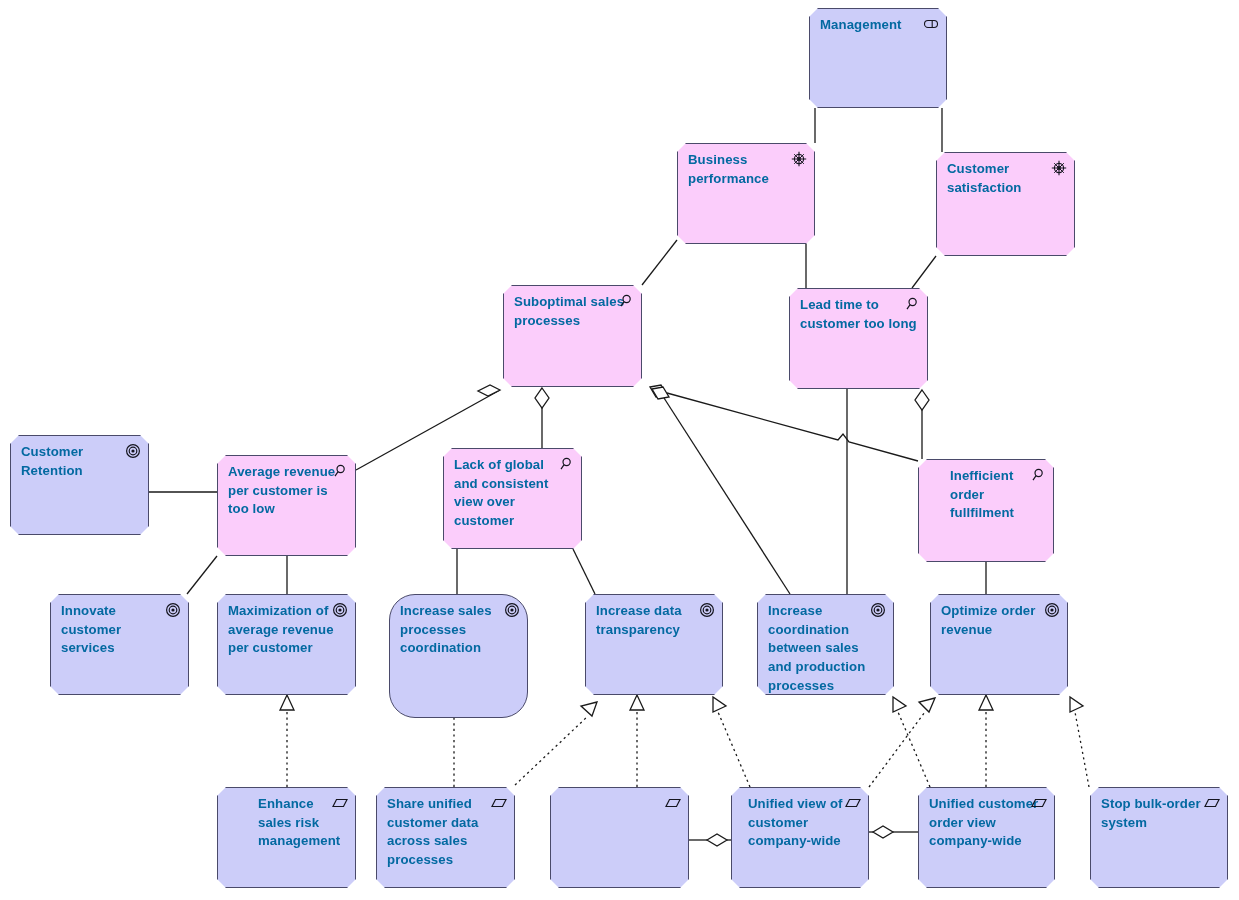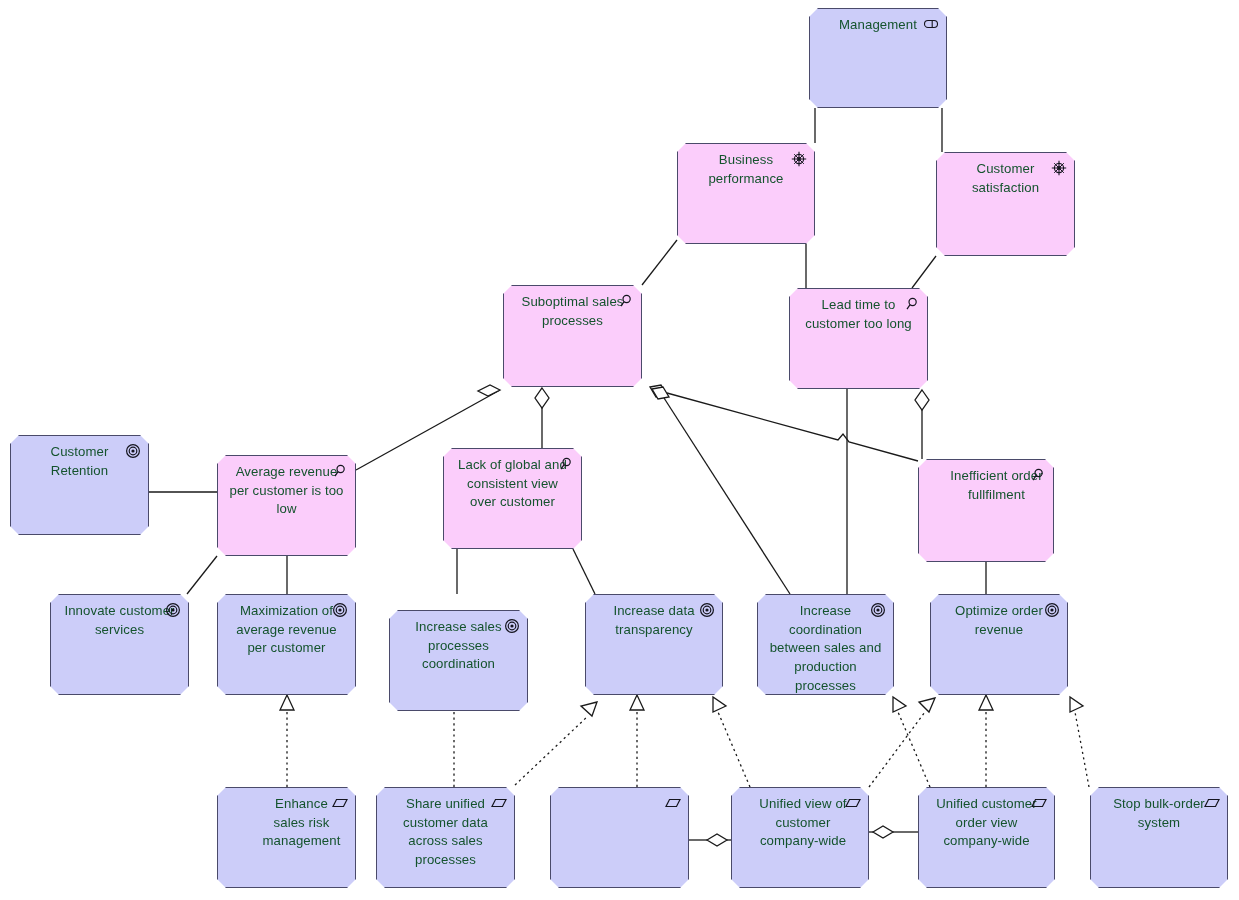--- a/index.html
+++ b/index.html
@@ -47,23 +47,23 @@
       100% 9px, 100% calc(100% - 9px),
       calc(100% - 9px) 100%, 9px 100%,
       0 calc(100% - 9px), 0 9px);
     background: transparent;
     pointer-events: none;
   }
   .node .label {
     display: block;
     font-size: 13.2px;
     line-height: 18.7px;
-    text-align: center;
-    color: #14532d;
+    color: #0369a1;
     letter-spacing: 0.1px;
+    font-weight: bold;
   }
   .node.motivation { background: #fbcdfb; }
   .node.intent     { background: #cccdf9; }
 
   .node .nicon {
     position: absolute;
     top: 7px;
     right: 7px;
     width: 16px;
     height: 16px;
@@ -269,21 +269,21 @@
     <span class="label">Maximization of average revenue per customer</span>
     <span class="nicon">
       <svg width="16" height="16" viewBox="0 0 16 16">
           <circle cx="8" cy="8" r="6.4" fill="none" stroke="#15151f" stroke-width="1.2"></circle>
           <circle cx="8" cy="8" r="3.8" fill="none" stroke="#15151f" stroke-width="1.2"></circle>
           <circle cx="8" cy="8" r="1.6" fill="#15151f"></circle>
         </svg>
     </span>
   </div>
 
-  <div class="node intent" style="left:389px;top:610px;width:139px;height:101px;">
+  <div class="node intent" style="left:389px;top:594px;width:139px;height:124px;border-radius:26px;">
     <span class="label">Increase sales processes coordination</span>
     <span class="nicon">
       <svg width="16" height="16" viewBox="0 0 16 16">
           <circle cx="8" cy="8" r="6.4" fill="none" stroke="#15151f" stroke-width="1.2"></circle>
           <circle cx="8" cy="8" r="3.8" fill="none" stroke="#15151f" stroke-width="1.2"></circle>
           <circle cx="8" cy="8" r="1.6" fill="#15151f"></circle>
         </svg>
     </span>
   </div>
 

